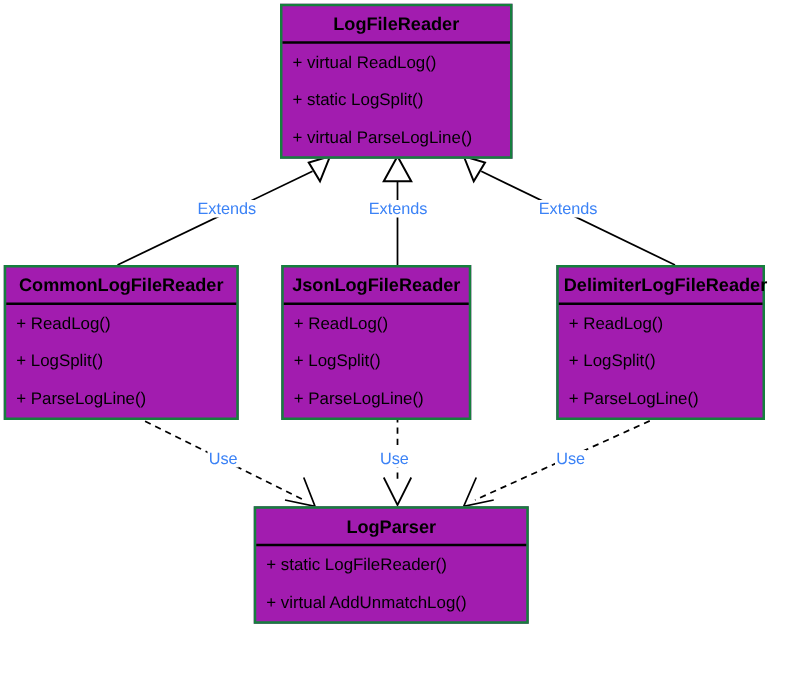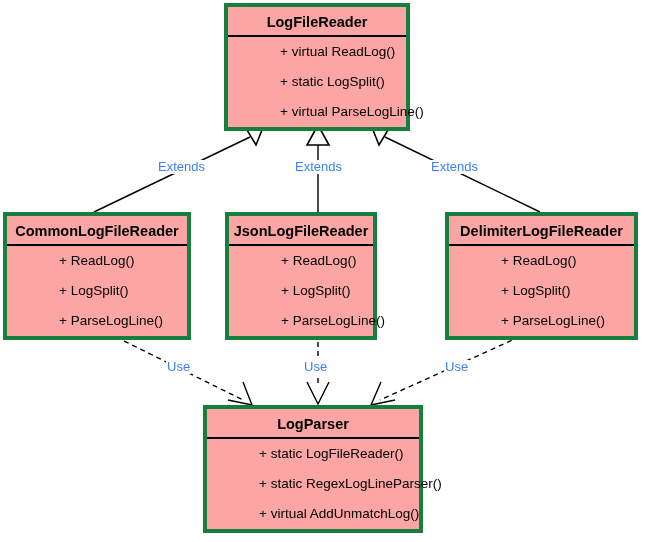--- a/index.html
+++ b/index.html
@@ -17,22 +17,22 @@
   }
   #edge-layer {
     position: absolute;
     left: 0;
     top: 0;
     width: 648px;
     height: 542px;
   }
   .uml-class {
     position: absolute;
-    border: 4px solid #15803d;
-    background: #fca5a5;
+    border: 2px solid #15803d;
+    background: #a21caf;
     box-sizing: border-box;
     z-index: 2;
   }
   .uml-title {
     text-align: center;
     font-weight: bold;
     font-size: 14.5px;
     color: #000000;
     line-height: 1;
     padding: 8px 4px 8px 4px;
@@ -44,21 +44,20 @@
   .uml-members {
     padding: 0;
     box-sizing: border-box;
   }
   .uml-member {
     font-size: 13.5px;
     color: #000000;
     padding: 8px 0 8px 8px;
     line-height: 14px;
     white-space: nowrap;
-    margin-left: 44px;
   }
   .edge-label {
     position: absolute;
     font-size: 13px;
     color: #3b82f6;
     background: #ffffff;
     padding: 0 1px;
     white-space: nowrap;
     line-height: 14px;
     z-index: 3;
@@ -122,34 +121,33 @@
 
   <div class="uml-class" style="left:225px; top:212px; width:152px;">
     <div class="uml-title">JsonLogFileReader</div>
     <div class="uml-members">
       <div class="uml-member">+ ReadLog()</div>
       <div class="uml-member">+ LogSplit()</div>
       <div class="uml-member">+ ParseLogLine()</div>
     </div>
   </div>
 
-  <div class="uml-class" style="left:445px; top:212px; width:193px;">
+  <div class="uml-class" style="left:445px; top:212px; width:167px;">
     <div class="uml-title">DelimiterLogFileReader</div>
     <div class="uml-members">
       <div class="uml-member">+ ReadLog()</div>
       <div class="uml-member">+ LogSplit()</div>
       <div class="uml-member">+ ParseLogLine()</div>
     </div>
   </div>
 
   <div class="uml-class" style="left:203px; top:405px; width:220px;">
     <div class="uml-title">LogParser</div>
     <div class="uml-members">
       <div class="uml-member">+ static LogFileReader()</div>
-      <div class="uml-member">+ static RegexLogLineParser()</div>
       <div class="uml-member">+ virtual AddUnmatchLog()</div>
     </div>
   </div>
 
   <div class="edge-label" style="left:157px; top:160px;">Extends</div>
   <div class="edge-label" style="left:294px; top:160px;">Extends</div>
   <div class="edge-label" style="left:430px; top:160px;">Extends</div>
 
   <div class="edge-label" style="left:166px; top:360px;">Use</div>
   <div class="edge-label" style="left:303px; top:360px;">Use</div>

